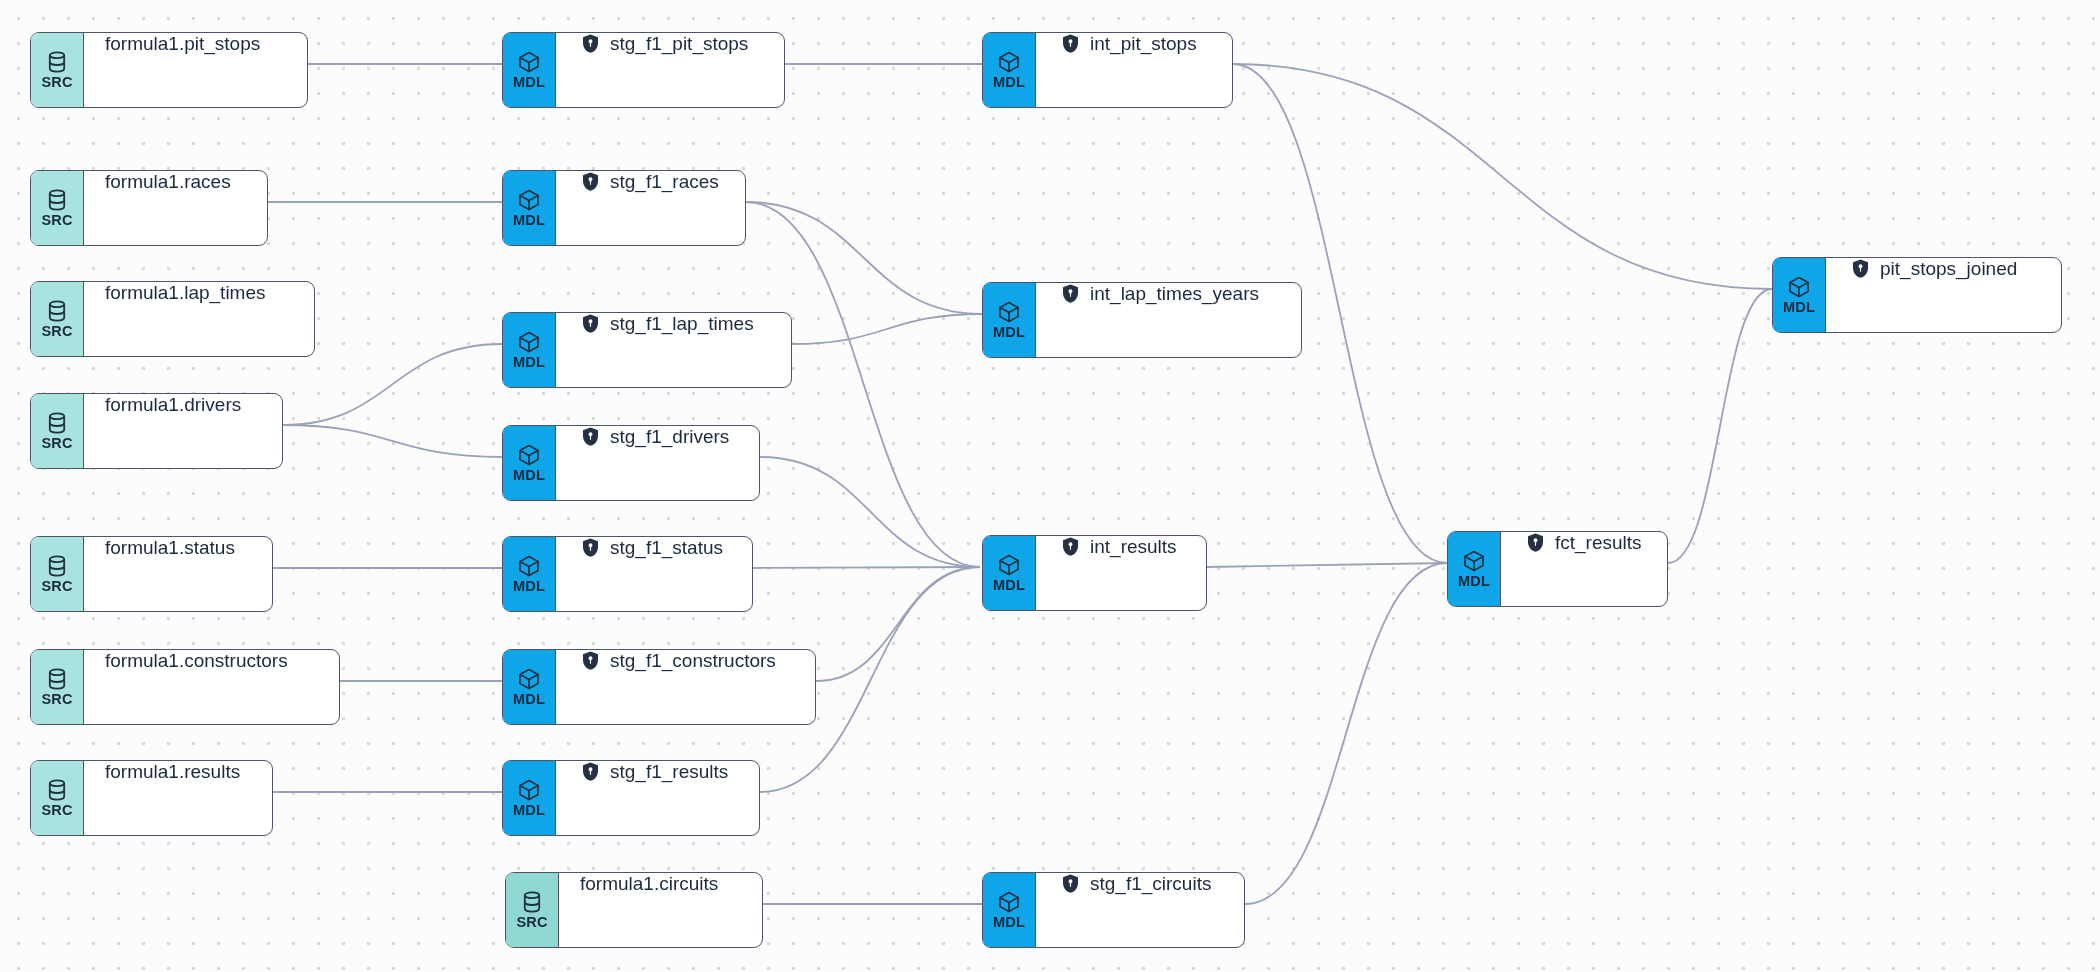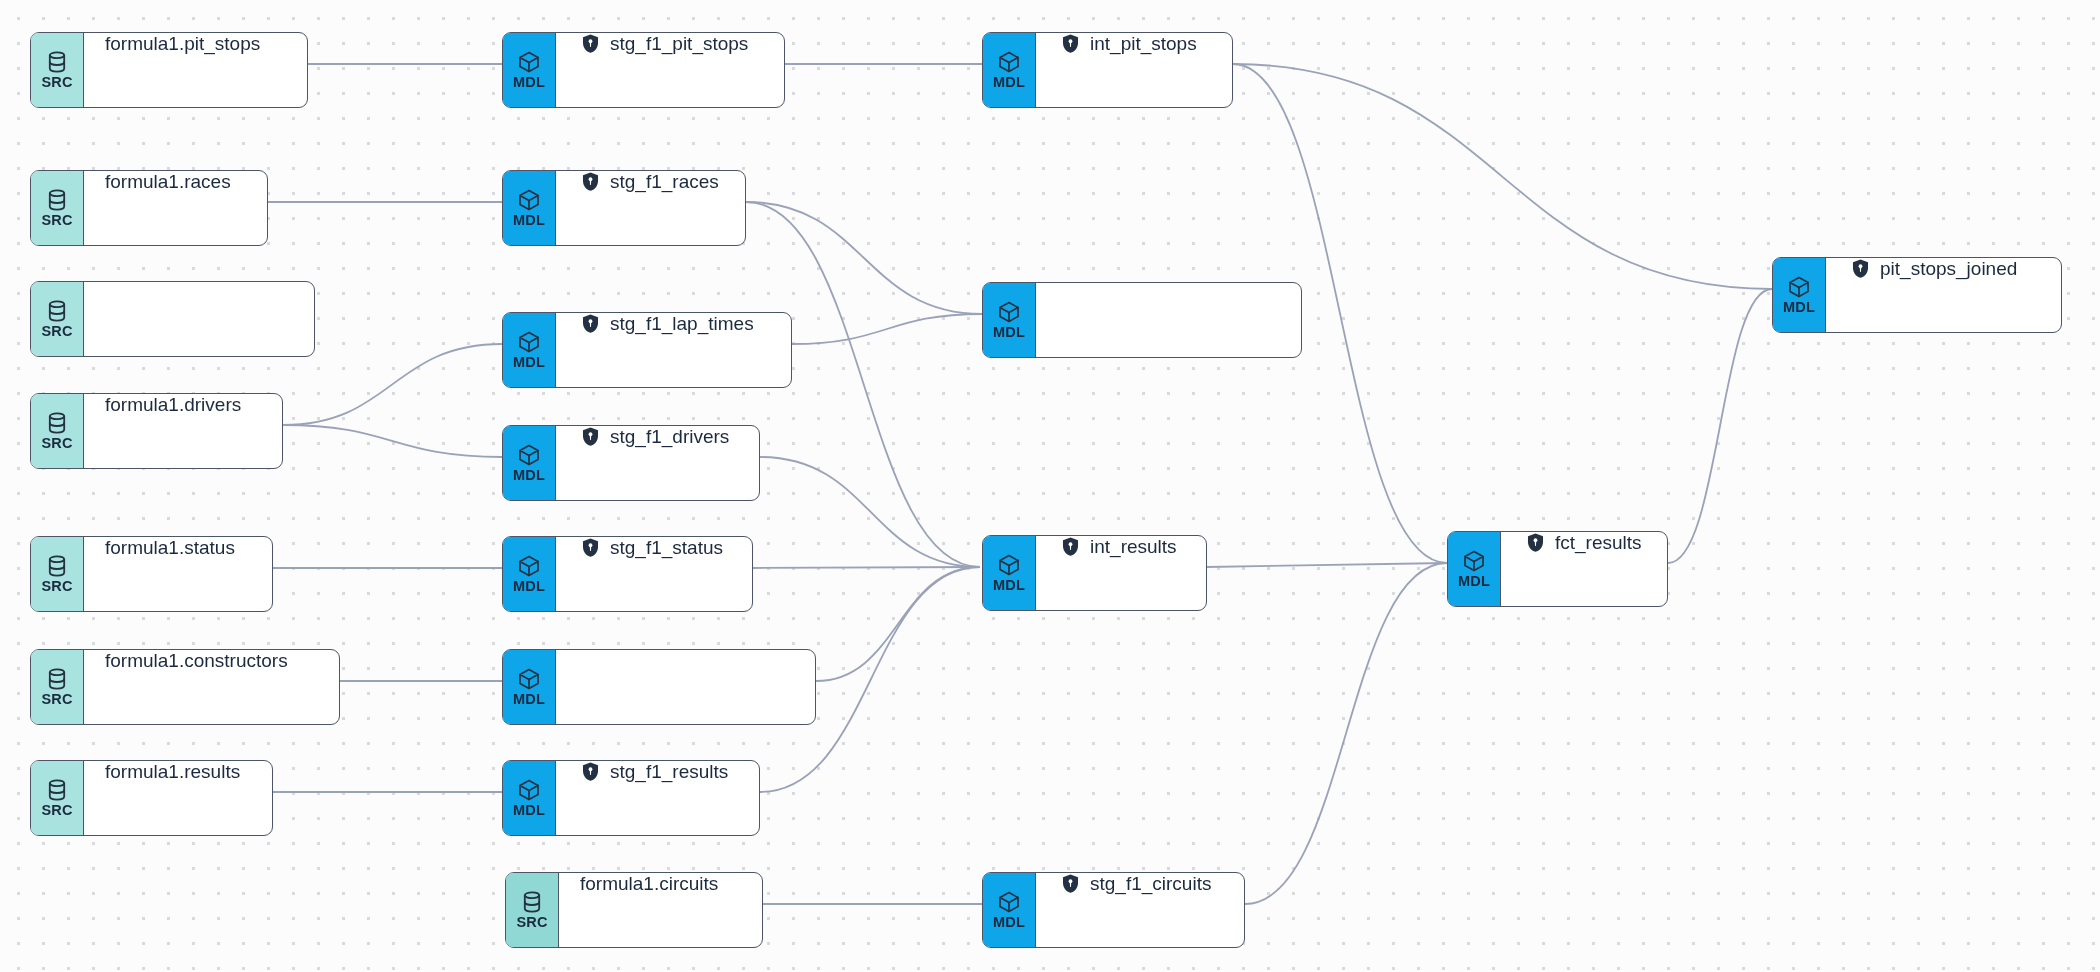--- a/index.html
+++ b/index.html
@@ -153,20 +153,23 @@
   </div>
 </div>
 
 <div class="node src" style="left:30px;top:281px;width:285px">
   <div class="badge">
     <svg class="bicon">
         <use href="#i-db"></use>
       </svg>
     <span class="btxt">SRC</span>
   </div>
+  <div class="body">
+      <span class="label">formula1.lap_times</span>
+    </div>
 </div>
 
 <div class="node mdl" style="left:502px;top:312px;width:290px">
   <div class="badge">
     <svg class="bicon">
         <use href="#i-cube"></use>
       </svg>
     <span class="btxt">MDL</span>
   </div>
   <div class="body">
@@ -231,20 +234,26 @@
   </div>
 </div>
 
 <div class="node mdl" style="left:982px;top:282px;width:320px">
   <div class="badge">
     <svg class="bicon">
         <use href="#i-cube"></use>
       </svg>
     <span class="btxt">MDL</span>
   </div>
+  <div class="body">
+    <svg class="shield">
+        <use href="#i-shield"></use>
+      </svg>
+    <span class="label">int_lap_times_years</span>
+  </div>
 </div>
 
 <div class="node mdl" style="left:982px;top:535px;width:225px">
   <div class="badge">
     <svg class="bicon">
         <use href="#i-cube"></use>
       </svg>
     <span class="btxt">MDL</span>
   </div>
   <div class="body">
@@ -267,20 +276,26 @@
     </div>
 </div>
 
 <div class="node mdl" style="left:502px;top:649px;width:314px">
   <div class="badge">
     <svg class="bicon">
         <use href="#i-cube"></use>
       </svg>
     <span class="btxt">MDL</span>
   </div>
+  <div class="body">
+    <svg class="shield">
+        <use href="#i-shield"></use>
+      </svg>
+    <span class="label">stg_f1_constructors</span>
+  </div>
 </div>
 
 <div class="node src" style="left:30px;top:760px;width:243px">
   <div class="badge">
     <svg class="bicon">
         <use href="#i-db"></use>
       </svg>
     <span class="btxt">SRC</span>
   </div>
   <div class="body">

